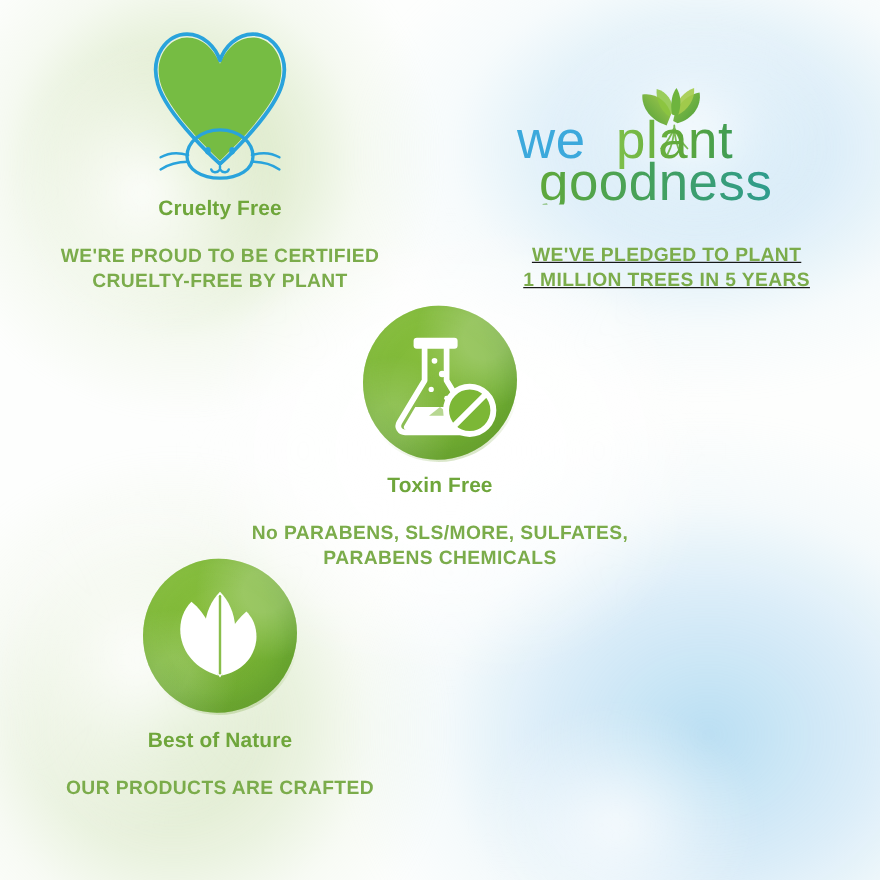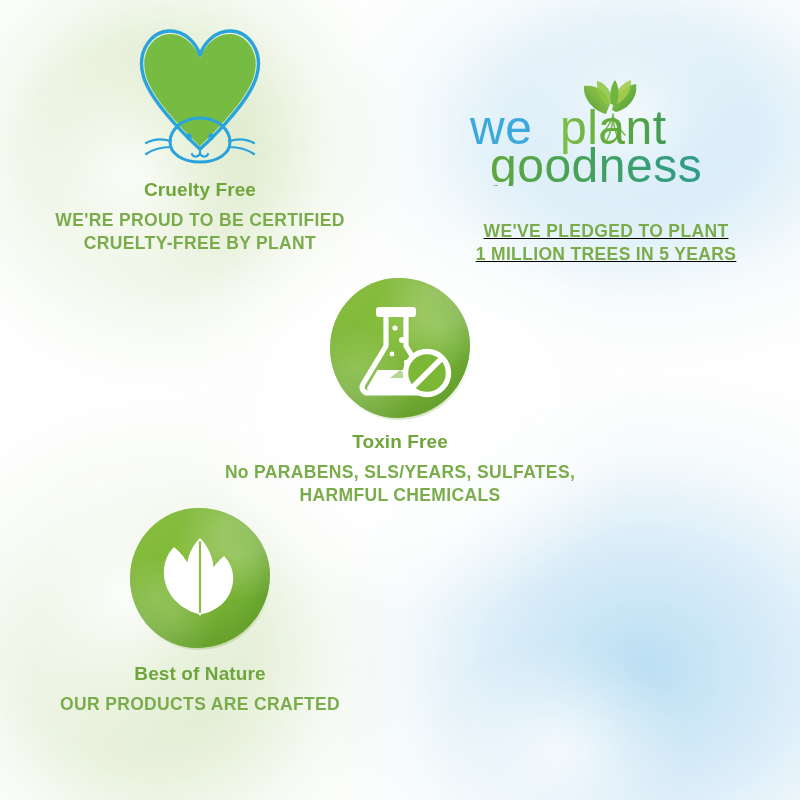--- a/index.html
+++ b/index.html
@@ -125,21 +125,21 @@
     letter-spacing: 0.1px;
     line-height: 1.1;
     white-space: nowrap;
   }
   .badge-desc {
     font-weight: bold;
     font-size: 17.5px;
     color: #7BAC4B;
     letter-spacing: 0.35px;
     line-height: 1.32;
-    margin-top: 8px;
+    margin-top: 20px;
     white-space: nowrap;
   }
   .badge-desc span { display: block; }
 
   
   .disc {
     position: relative;
     width: 140px;
     height: 140px;
     margin: 0 auto;
@@ -302,22 +302,22 @@
         <circle cx="62" cy="76" r="2.4" fill="#ffffff"></circle>
         <circle cx="76" cy="84" r="2.2" fill="#ffffff"></circle>
 
         <circle cx="97" cy="95" r="21.5" fill="#7cb736"></circle>
         <circle cx="97" cy="95" r="21.5" fill="none" stroke="#ffffff" stroke-width="5.4"></circle>
         <line x1="84" y1="108" x2="110" y2="82" stroke="#ffffff" stroke-width="5.4" stroke-linecap="round"></line>
       </svg>
     </div>
     <div class="badge-title">Toxin Free</div>
     <div class="badge-desc">
-      <span>No PARABENS, SLS/YEARS, SULFATES,</span>
-      <span>HARMFUL CHEMICALS</span>
+      <span>No PARABENS, SLS/MORE, SULFATES,</span>
+      <span>PARABENS CHEMICALS</span>
     </div>
   </div>
 
   <div class="badge" id="badge-nature">
     <div class="disc">
       <div class="disc-blob"></div>
       <svg class="disc-svg" viewBox="0 0 140 140" aria-hidden="true">
 
         <path d="M68 106 C48 100 36 86 34 68 C33 56 37 46 44 39 C57 49 66 68 68 88 Z" fill="#ffffff"></path>
 

